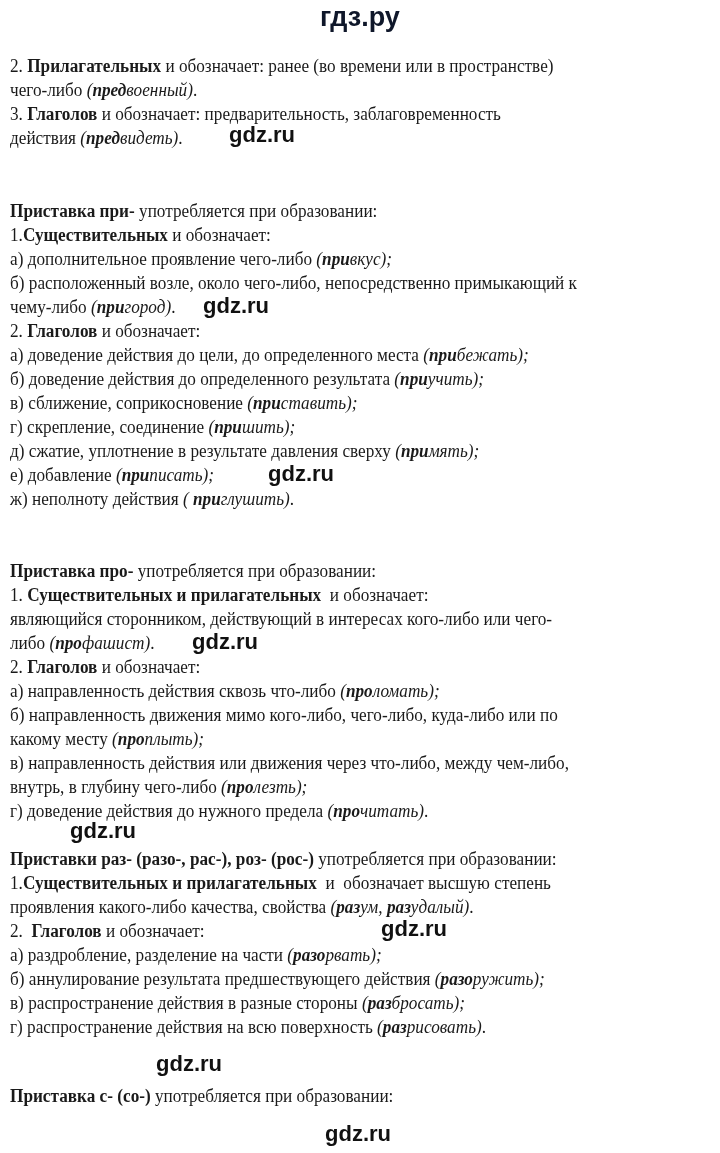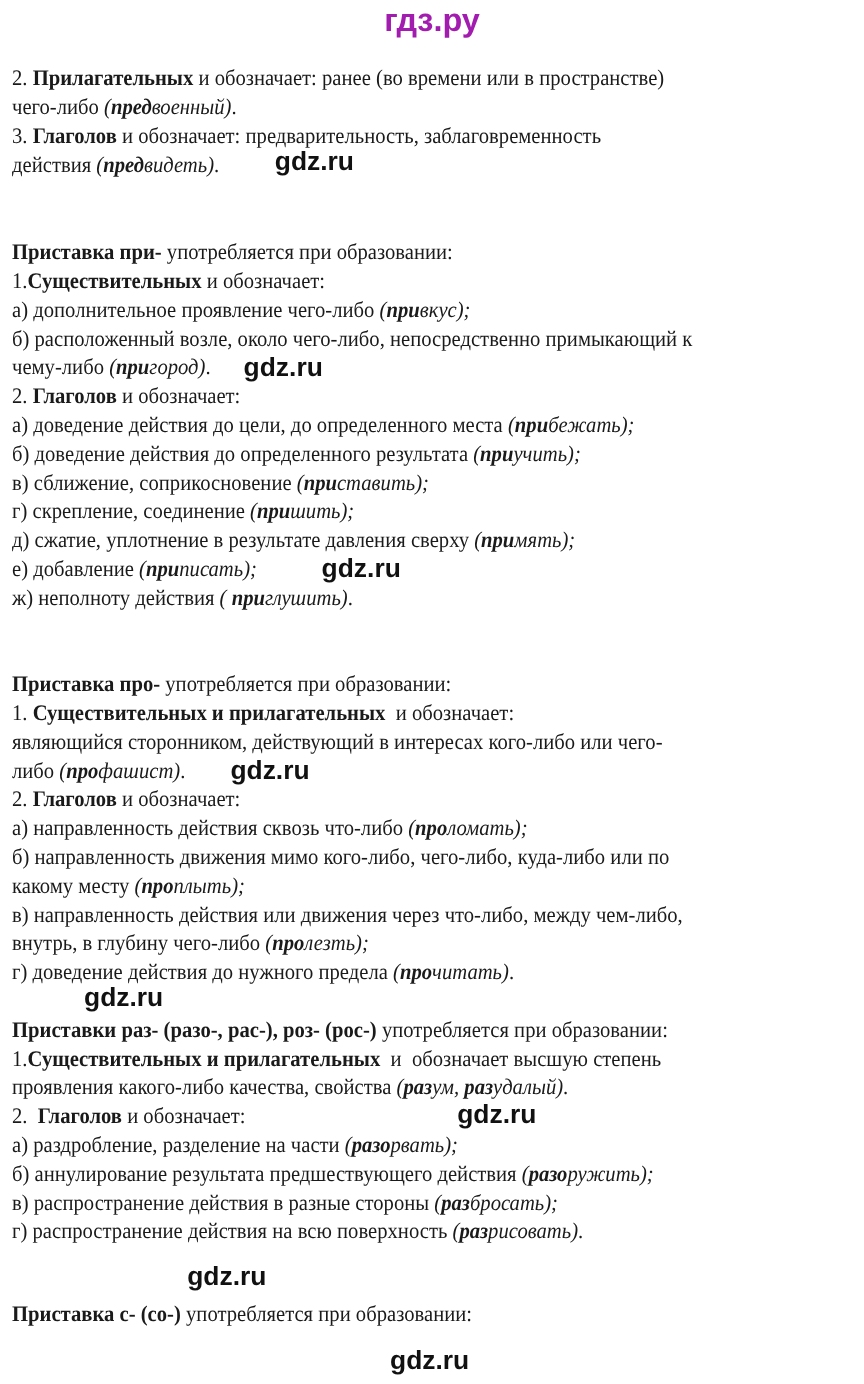--- a/index.html
+++ b/index.html
@@ -1,18 +1,18 @@
 <!DOCTYPE html>
 <html><head>
 <meta charset="utf-8">
 <style>
   html, body { margin: 0; padding: 0; background: #ffffff; }
   body { width: 720px; height: 1153px; position: relative; overflow: hidden; color: #111; }
   .header { position: absolute; top: 0; left: 0; width: 720px; text-align: center;
-    font-family: "Liberation Sans", sans-serif; font-weight: bold; font-size: 27px; line-height: 30px; color: #a21caf; }
+    font-family: "Liberation Sans", sans-serif; font-weight: bold; font-size: 27px; line-height: 30px; color: #0f172a; }
   .doc { position: absolute; left: 10px; top: 0; width: 700px;
     font-family: "Liberation Serif", serif; font-size: 18.5px; color: #1a1a1a;
     transform: scaleX(0.93); transform-origin: left top; }
   .line { position: absolute; left: 0; white-space: nowrap; line-height: 22px; }
   b { font-weight: bold; }
   .ex { font-style: italic; }
   .ex b { font-weight: bold; }
   .wm { position: absolute; font-family: "Liberation Sans", sans-serif; font-weight: bold;
     font-size: 22px; color: #111; line-height: 24px; white-space: nowrap; text-align: right; }
 </style>

